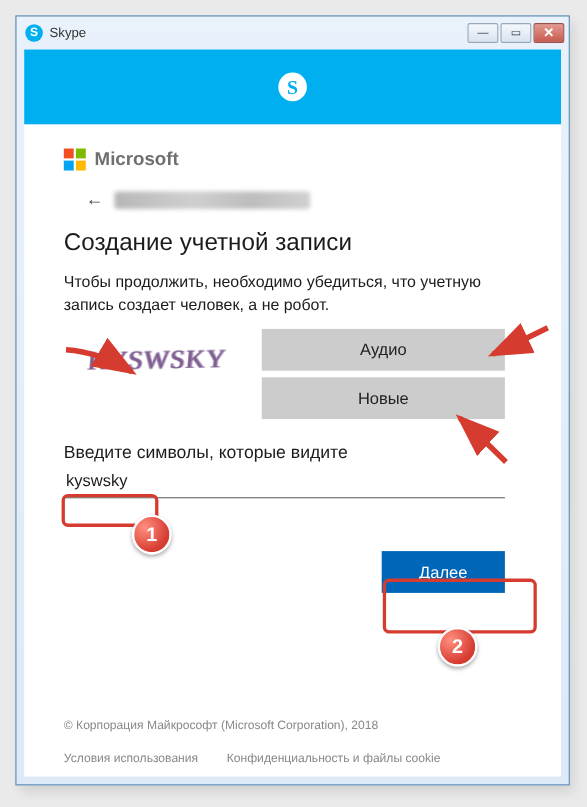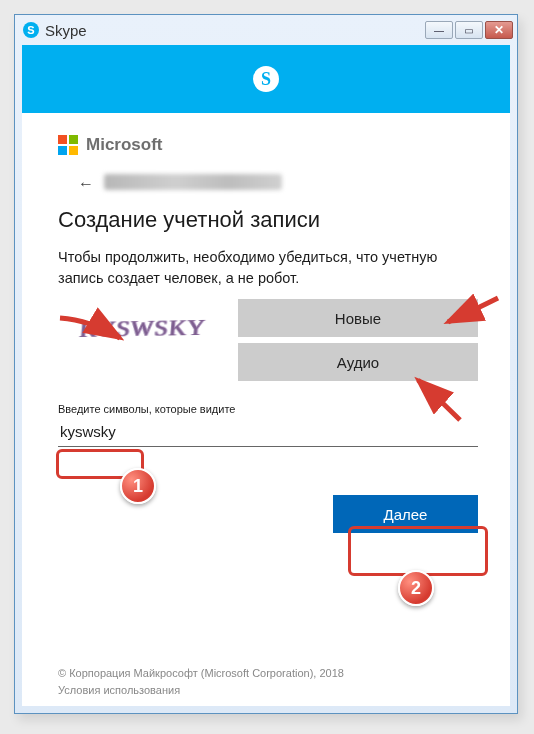--- a/index.html
+++ b/index.html
@@ -26,39 +26,39 @@
   .titlebar {
     height: 30px; display: flex; align-items: center;
     padding: 0 4px 0 8px; position: relative;
   }
   .title-app { display: flex; align-items: center; gap: 6px; }
   .skype-s-small {
     width: 16px; height: 16px; border-radius: 50%;
     background: #00AFF0; display: flex; align-items:center; justify-content:center;
     color:#fff; font-weight:bold; font-size:11px;
   }
-  .title-text { font-size: 15px; color: #333; }
+  .title-text { font-size: 12px; color: #333; }
   .win-btns { margin-left:auto; display:flex; gap:2px; }
   .win-btn {
     width: 28px; height: 18px; border:1px solid #9aa8b8;
     background: linear-gradient(#f4f8fc,#d8e4f1);
     border-radius:2px; display:flex; align-items:center; justify-content:center;
     font-size:10px; color:#334;
   }
   .win-btn.close { background: linear-gradient(#e49a91,#c65a4e); border-color:#9a5048; color:#fff; font-size:12px;}
   .win-btn.close span{font-weight:bold;}
   .client {
     position:absolute; left:7px; top:30px; right:7px; bottom:7px;
     background:#fff;
   }
   .topbar {
     height: 68px; background:#00AFF0;
     display:flex; align-items:center; justify-content:center;
   }
-  .content { padding: 22px 32px 0 36px; }
+  .content { padding: 22px 51px 0 36px; }
   .ms-logo { display:flex; align-items:center; gap:8px; margin-bottom:18px;}
   .ms-grid { width:20px; height:20px; display:grid; grid-template-columns:1fr 1fr; grid-template-rows:1fr 1fr; gap:2px;}
   .ms-grid div:nth-child(1){background:#f25022;}
   .ms-grid div:nth-child(2){background:#7fba00;}
   .ms-grid div:nth-child(3){background:#00a4ef;}
   .ms-grid div:nth-child(4){background:#ffb900;}
   .ms-word { font-size:17px; color:#6f6f6f; font-weight:600;}
   .identity-row { display:flex; align-items:center; gap:10px; margin:6px 0 16px 20px;}
   .back-arrow { font-size:16px; color:#444; }
   .blur-email {
@@ -79,36 +79,36 @@
     color:#7d5d8f;
     transform: skewX(-6deg) rotate(-1deg);
     text-shadow: 1px 0 #b49ac4, -1px 0 #9680a8;
     filter: blur(0.3px);
   }
   .captcha-btns { display:flex; flex-direction:column; gap:6px; flex:1; margin-top:-4px;}
   .gray-btn {
     height:38px; background:#ccc; border:none;
     font-size:15px; color:#222; text-align:center;
   }
-  .field-label { font-size:11px; margin-top:22px; margin-bottom:4px; color:#1b1b1b;}
+  .field-label { font-size:16px; margin-top:22px; margin-bottom:4px; color:#1b1b1b;}
   .captcha-input {
     width:100%; border:none; border-bottom:1.5px solid #666;
     font-size:15px; padding:4px 2px 6px 2px; outline:none;
     color:#1b1b1b; background:transparent;
   }
   .next-row { display:flex; justify-content:flex-end; margin-top:48px;}
   .next-btn {
-    width:145px; height:38px; background:#0067b8; color:#fff;
+    width:112px; height:38px; background:#0067b8; color:#fff;
     border:none; font-size:15px;
   }
   .footer {
     position:absolute; left:36px; right:45px; bottom:10px;
     font-size:11px; color:#888;
   }
-  .footer .line2 { margin-top:5px; display:flex; gap:26px;}
+  .footer .line2 { margin-top:18px; display:flex; gap:26px;}
   
   .anno { position:absolute; pointer-events:none; }
   .red-box { border:3px solid #d63b30; border-radius:6px; }
   .badge {
     width:36px; height:36px; border-radius:50%;
     background: radial-gradient(circle at 30% 30%, #ff8f7f, #d63b30 70%);
     border:2px solid #fff; box-shadow:0 2px 4px rgba(0,0,0,.35);
     display:flex; align-items:center; justify-content:center;
     color:#fff; font-weight:bold; font-size:18px;
   }
@@ -161,37 +161,38 @@
       </div>
 
       <h1 class="page-title">Создание учетной записи</h1>
       <p class="sub">Чтобы продолжить, необходимо убедиться, что учетную запись создает человек, а не робот.</p>
 
       <div class="captcha-row">
         <div class="captcha-img">
           <span class="captcha-text">KYSWSKY</span>
         </div>
         <div class="captcha-btns">
+          <button class="gray-btn">Аудио</button>
           <button class="gray-btn">Новые</button>
-          <button class="gray-btn">Аудио</button>
         </div>
       </div>
 
       <div class="field-label">Введите символы, которые видите</div>
       <input class="captcha-input" value="kyswsky" style="">
 
       <div class="next-row">
         <button class="next-btn">Далее</button>
       </div>
     </div>
 
     <div class="footer">
       <div>© Корпорация Майкрософт (Microsoft Corporation), 2018</div>
       <div class="line2">
         <span>Условия использования</span>
+        <span>Конфиденциальность и файлы cookie</span>
       </div>
     </div>
   </div>
 </div>
 
 <svg class="anno" style="left:0;top:0;" width="534" height="734">
   <defs>
     <marker id="ah" markerWidth="10" markerHeight="10" refX="7" refY="3" orient="auto">
       <path d="M0,0 L8,3 L0,6 Z" fill="#d63b30"></path>
     </marker>

